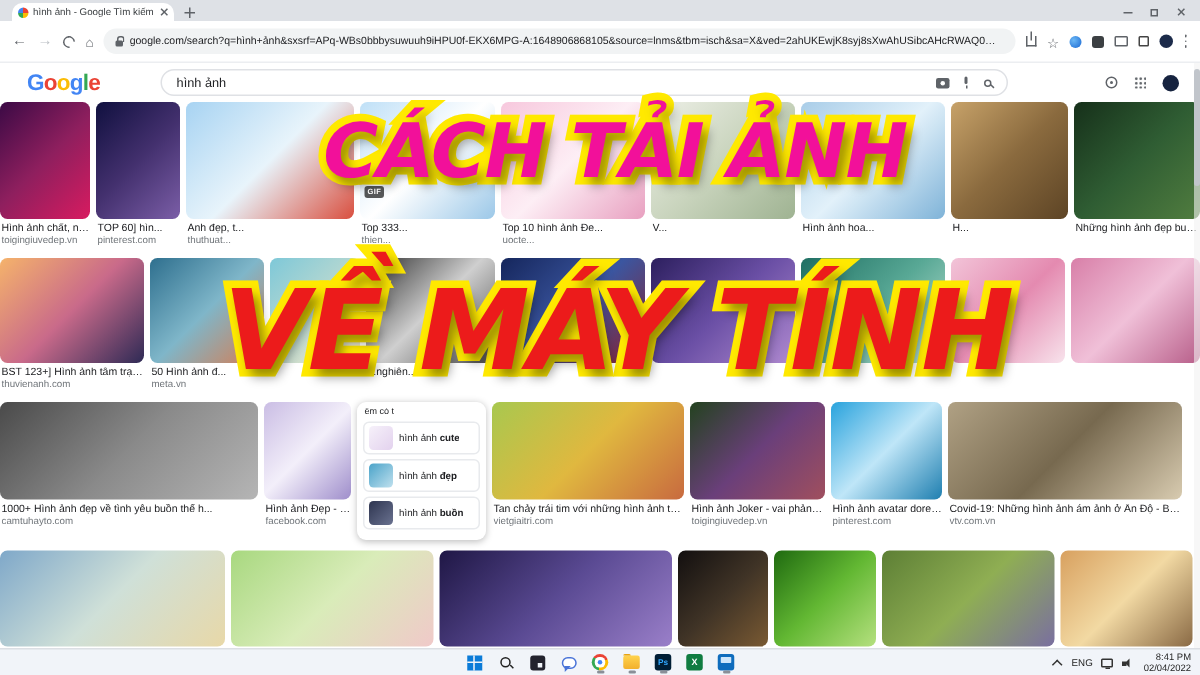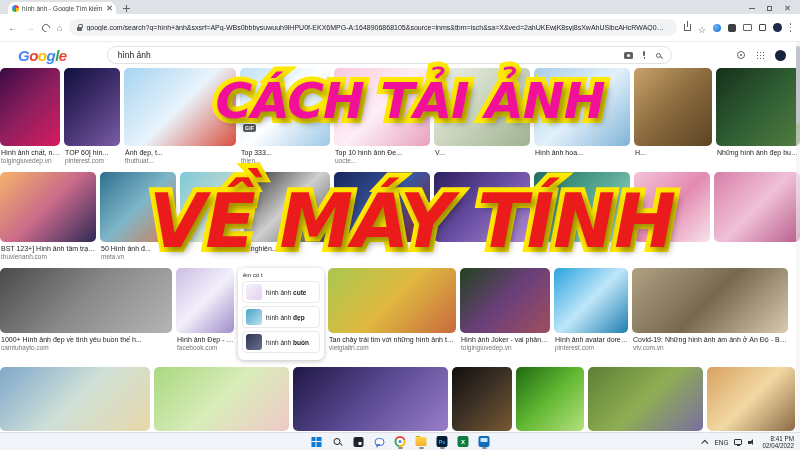--- a/index.html
+++ b/index.html
@@ -43,21 +43,21 @@
   .ext-blue { width:8px; height:8px; border-radius:50%; background:radial-gradient(circle at 35% 35%, #6ab7f5, #1967d2); }
   .ext-dark { width:8px; height:8px; border-radius:2px; background:#3c4043; }
   .ext-tv { width:9px; height:7px; border:1px solid #5f6368; border-radius:1px; }
   .ext-sq { width:7px; height:7px; border:1.2px solid #444; border-radius:1px; }
   .avatar-sm { width:9px; height:9px; border-radius:50%; background:#1c2b4a; }
   .kebab { width:3px; height:9px; display:flex; flex-direction:column; justify-content:space-between; align-items:center; }
   .kebab i { width:1.6px; height:1.6px; border-radius:50%; background:#5f6368; }
 
   
   .gheader { position:absolute; top:42px; left:0; right:0; height:26px; background:#fff; display:flex; align-items:center; padding:0 14px 0 18px; }
-  .glogo { font-size:15px; font-weight:bold; letter-spacing:-0.5px;font-style:italic; }
+  .glogo { font-size:15px; font-weight:bold; letter-spacing:-0.5px; }
   .searchbox { margin-left:40px; width:565px; height:18px; border:1px solid #dfe1e5; border-radius:10px; display:flex; align-items:center; padding:0 10px; gap:8px; }
   .search-text { font-size:8.5px; color:#202124; flex:1; }
   .ic-cam { width:9px; height:7px; background:#5f6368; border-radius:1.5px; position:relative; flex:none; }
   .ic-cam::after { content:""; position:absolute; left:3px; top:2px; width:3px; height:3px; border-radius:50%; background:#fff; }
   .ic-mic { width:7px; height:8px; position:relative; flex:none; }
   .ic-mic::before { content:""; position:absolute; left:2.2px; top:0; width:2.6px; height:5px; background:#5f6368; border-radius:2px; }
   .ic-mic::after { content:""; position:absolute; left:3.2px; bottom:0; width:0.8px; height:2px; background:#5f6368; }
   .ic-mag { width:5px; height:5px; border:1.2px solid #5f6368; border-radius:50%; position:relative; flex:none; }
   .ic-mag::after { content:""; position:absolute; left:3.5px; top:3.8px; width:3px; height:1.2px; background:#5f6368; transform:rotate(45deg); }
   .gh-right { margin-left:auto; display:flex; align-items:center; gap:11px; }

